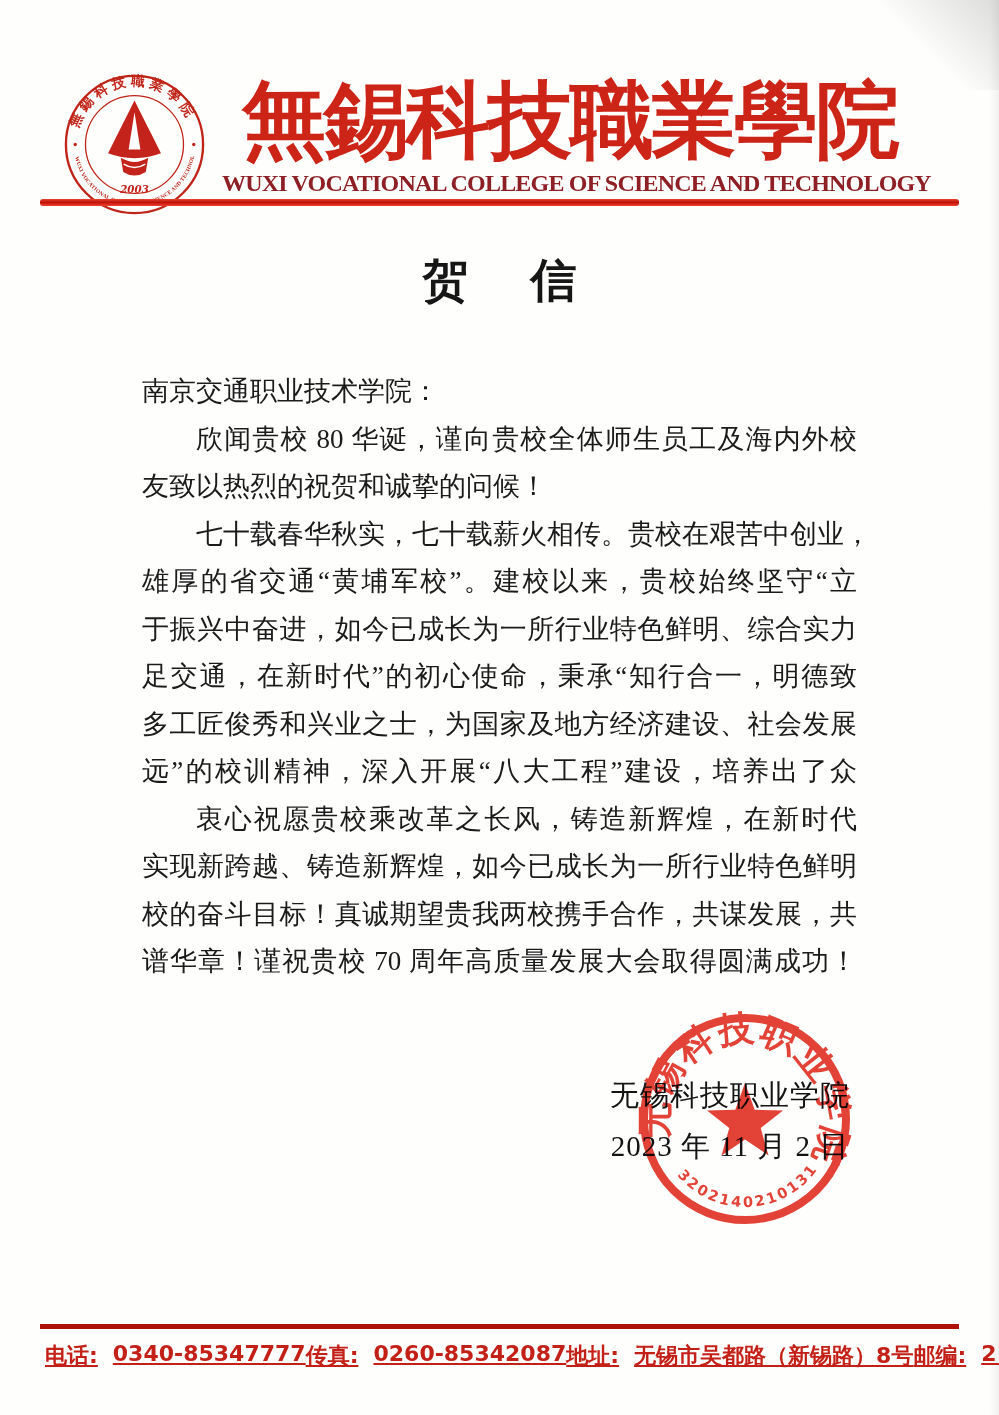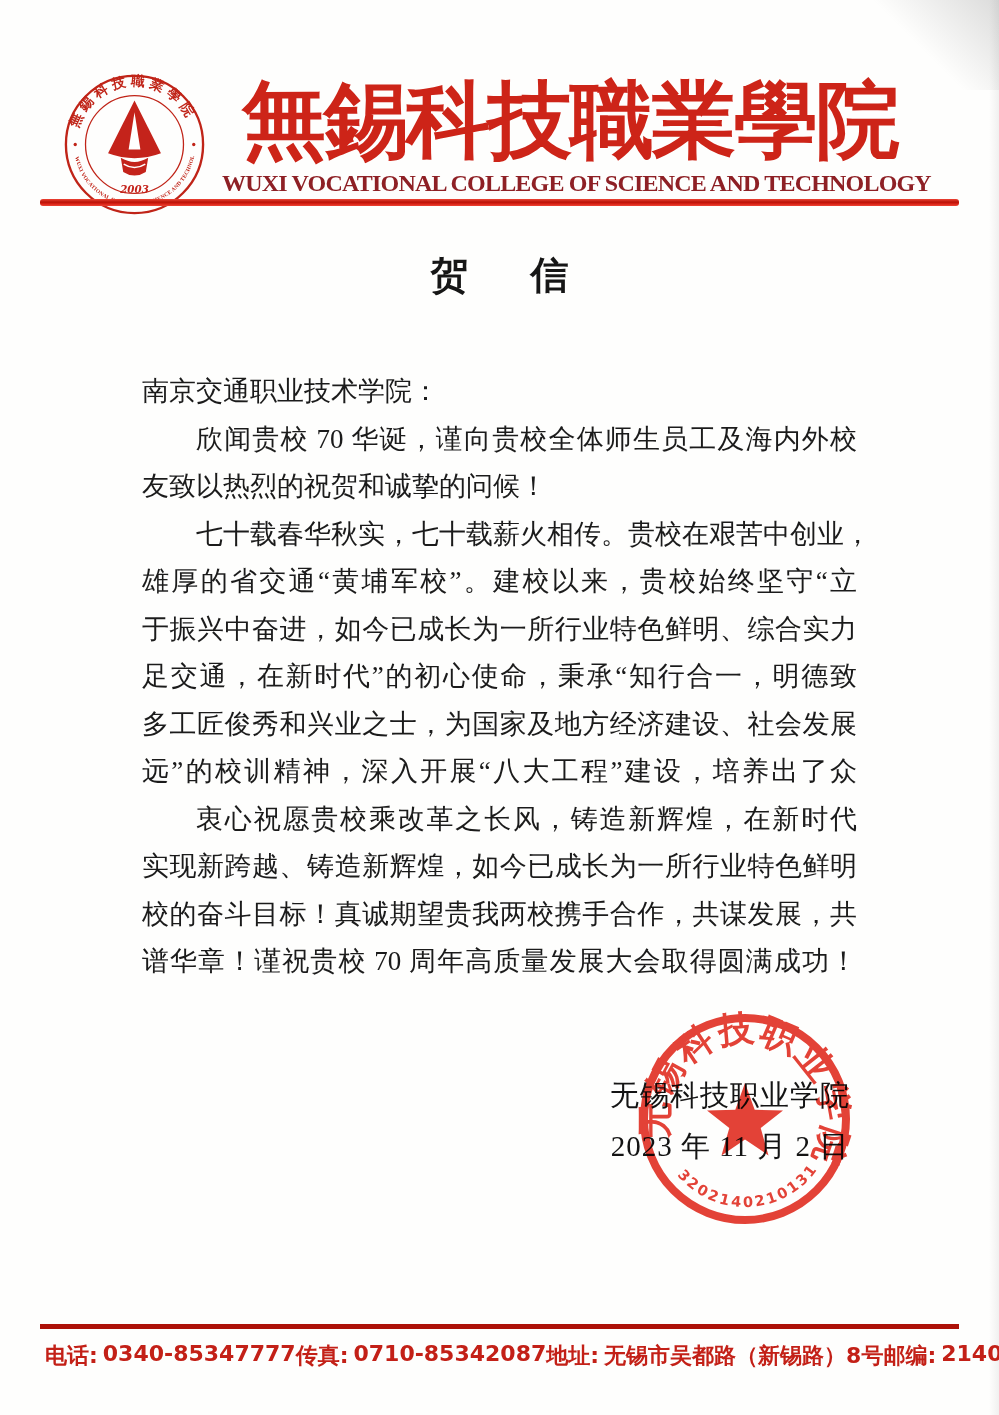--- a/index.html
+++ b/index.html
@@ -31,21 +31,21 @@
     font-size:24px; letter-spacing:-0.8px; color:#8e2025; white-space:nowrap;
   }
   .rule-top {
     position:absolute; left:40px; top:199px; width:919px; height:7px; border-radius:3px;
     background:linear-gradient(180deg,#ee4334 0%,#b81408 45%,#cf1a0e 60%,#ee4334 100%);
   }
 
   
   .doc-title {
     position:absolute; left:0; top:250px; width:100%; text-align:center;
-    font-family:"DejaVu Serif",serif; font-weight:bold; font-size:38px; color:#161616;
+    font-family:"DejaVu Serif",serif; font-weight:bold; font-size:46px; color:#161616;
   }
   .doc-title .gap { display:inline-block; width:62px; }
 
   
   .body-text {
     position:absolute; left:142px; top:368px; width:715px;
     font-size:27px; color:#1b1b1b;
   }
   .line { height:47.5px; line-height:47.5px; white-space:nowrap; }
   .just { text-align:justify; text-align-last:justify; }
@@ -67,21 +67,21 @@
   .seal text { font-family:"DejaVu Sans",sans-serif; }
 
   
   .rule-bottom { position:absolute; left:40px; top:1324px; width:919px; height:5px; background:#ad1108; }
   .footer {
     position:absolute; left:45px; top:1341px; width:910px;
     display:flex; justify-content:space-between; align-items:baseline;
     font-family:"DejaVu Sans",sans-serif; font-weight:bold;
     font-size:22px; color:#c32017; white-space:nowrap;
   }
-  .footer .grp { display:flex; gap:5px; }
+  .footer .grp { display:flex; gap:15px;text-decoration:underline; }
 </style>
 </head>
 <body>
 
 <div class="page">
 
   <div class="scan-corner-tr"></div>
   <div class="scan-edge-r"></div>
 
   <svg class="logo" viewBox="0 0 148 148">
@@ -113,21 +113,21 @@
     <div class="masthead-en">WUXI VOCATIONAL COLLEGE OF SCIENCE AND TECHNOLOGY</div>
   </div>
   <div class="rule-top"></div>
 
   <div class="doc-title">
     <span>贺</span><span class="gap"></span><span>信</span>
   </div>
 
   <div class="body-text">
     <div class="line">南京交通职业技术学院：</div>
-    <div class="line indent just">欣闻贵校 70 华诞，谨向贵校全体师生员工及海内外校</div>
+    <div class="line indent just">欣闻贵校 80 华诞，谨向贵校全体师生员工及海内外校</div>
     <div class="line">友致以热烈的祝贺和诚挚的问候！</div>
     <div class="line indent just">七十载春华秋实，七十载薪火相传。贵校在艰苦中创业，</div>
     <div class="line just">雄厚的省交通“黄埔军校”。建校以来，贵校始终坚守“立</div>
     <div class="line just">于振兴中奋进，如今已成长为一所行业特色鲜明、综合实力</div>
     <div class="line just">足交通，在新时代”的初心使命，秉承“知行合一，明德致</div>
     <div class="line just">多工匠俊秀和兴业之士，为国家及地方经济建设、社会发展</div>
     <div class="line just">远”的校训精神，深入开展“八大工程”建设，培养出了众</div>
     <div class="line indent just">衷心祝愿贵校乘改革之长风，铸造新辉煌，在新时代</div>
     <div class="line just">实现新跨越、铸造新辉煌，如今已成长为一所行业特色鲜明</div>
     <div class="line just">校的奋斗目标！真诚期望贵我两校携手合作，共谋发展，共</div>
@@ -155,21 +155,21 @@
   </svg>
 
   <div class="rule-bottom"></div>
   <div class="footer">
     <span class="grp">
       <span>电话:</span>
       <span>0340-85347777</span>
     </span>
     <span class="grp">
       <span>传真:</span>
-      <span>0710-85342087</span>
+      <span>0260-85342087</span>
     </span>
     <span class="grp">
       <span>地址:</span>
       <span>无锡市吴都路（新锡路）8号</span>
     </span>
     <span class="grp">
       <span>邮编:</span>
       <span>214028</span>
     </span>
   </div>

